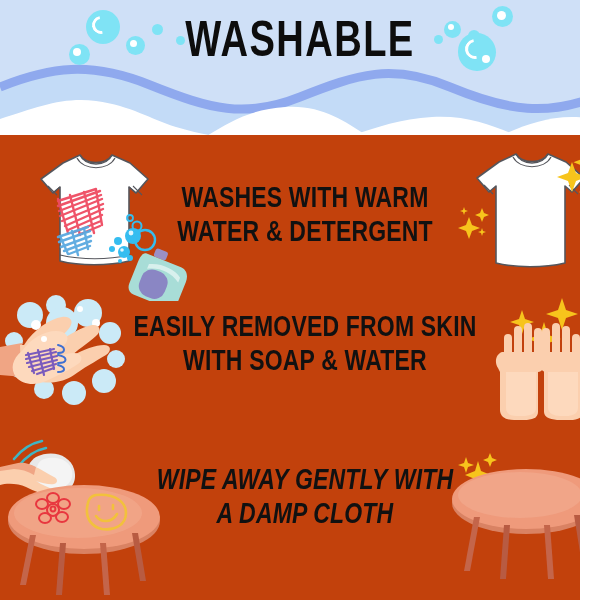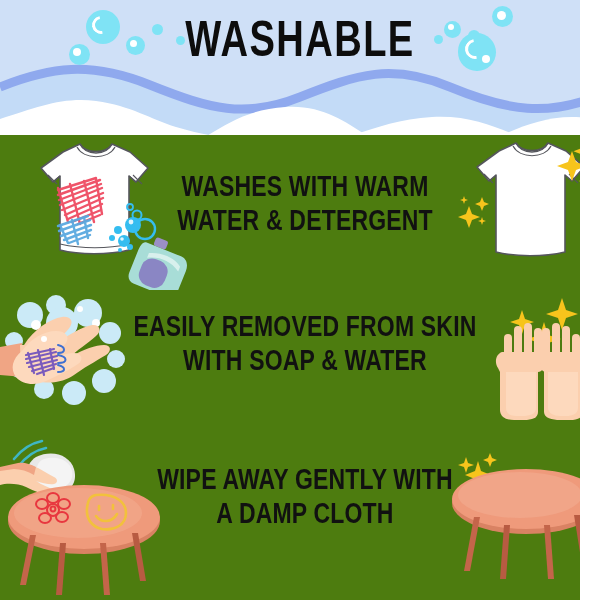--- a/index.html
+++ b/index.html
@@ -3,21 +3,21 @@
 <meta charset="utf-8">
 <style>
   * { margin:0; padding:0; box-sizing:border-box; }
   html,body { width:600px; height:600px; }
   body {
     font-family:"Liberation Sans", sans-serif;
     background:#ffffff;
     overflow:hidden;
     position:relative;
   }
-  .page { position:relative; width:580px; height:600px; background:#4d7c0f; overflow:hidden; }
+  .page { position:relative; width:580px; height:600px; background:#c2410c; overflow:hidden; }
 
   
   .header {
     position:absolute; top:0; left:0; width:600px; height:135px;
     background:#cfe0f7; overflow:hidden;
   }
   .header-waves { position:absolute; left:0; bottom:-2px; width:600px; height:80px; }
   .title {
     position:absolute; top:11px; left:0; width:600px;
     text-align:center;
@@ -98,21 +98,21 @@
       <path d="M0,30 C50,10 90,4 150,28 C210,52 245,62 300,40 C358,17 392,6 450,30 C508,54 548,60 600,38 L600,80 L0,80 Z" fill="#c3dbf7"></path>
       <path d="M0,30 C50,10 90,4 150,28 C210,52 245,62 300,40 C358,17 392,6 450,30 C508,54 548,60 600,38" fill="none" stroke="#8fa9ee" stroke-width="9"></path>
       <path d="M0,62 C38,50 62,40 96,44 C132,49 150,62 176,70 C196,76 210,79 228,80 L0,80 Z" fill="#ffffff"></path>
       <path d="M205,80 C228,66 250,52 286,50 C322,48 344,64 366,78 L372,80 Z" fill="#ffffff"></path>
       <path d="M348,80 C372,72 398,62 432,60 C470,58 496,70 520,80 Z" fill="#ffffff"></path>
       <path d="M498,80 C520,70 544,60 572,60 C586,60 594,62 600,65 L600,80 Z" fill="#ffffff"></path>
       <path d="M0,72 C40,60 70,56 104,62 C140,68 164,76 182,80 L0,80 Z" fill="#ffffff"></path>
     </svg>
   </div>
 
-  <div class="row" style="top:124px; height:160px;">
+  <div class="row" style="top:135px; height:160px;">
 
     <svg class="art" style="left:8px; top:6px;" width="185" height="160" viewBox="0 0 185 160">
 
       <path d="M55,22 L72,14 C78,24 98,24 104,14 L122,22 L140,38 L128,52 L121,46 L121,120 C100,125 72,125 52,120 L52,46 L45,52 L33,38 Z" fill="#ffffff" stroke="#55565c" stroke-width="1.6" stroke-linejoin="round"></path>
       <path d="M72,14 C78,26 98,26 104,14" fill="none" stroke="#55565c" stroke-width="1.4"></path>
       <path d="M69,17 C76,30 100,30 107,17" fill="none" stroke="#55565c" stroke-width="1.2"></path>
       <path d="M52,46 L45,52" stroke="#55565c" stroke-width="1.2" fill="none"></path>
       <path d="M121,46 L128,52" stroke="#55565c" stroke-width="1.2" fill="none"></path>
       <path d="M40,45 L49,54" stroke="#55565c" stroke-width="1.1" fill="none"></path>
       <path d="M125,45 L134,54" stroke="#55565c" stroke-width="1.1" fill="none"></path>
@@ -269,21 +269,21 @@
         <rect x="68" y="35" width="8" height="47" rx="4"></rect>
         <rect x="78" y="38" width="8" height="44" rx="4"></rect>
         <rect x="88" y="46" width="8" height="36" rx="4"></rect>
         <path d="M98,64 C104,66 106,74 102,80 L100,84 L62,84 C58,84 56,80 56,74 L56,64 Z"></path>
         <path d="M60,78 L100,78 L100,122 C100,129 94,132 86,132 L76,132 C68,132 60,130 60,124 Z"></path>
       </g>
       <path d="M64,84 L94,84 L94,120 C94,126 88,128 82,128 L76,128 C70,128 64,125 64,120 Z" fill="#fdd9bd"></path>
     </svg>
   </div>
 
-  <div class="row" style="top:435px; height:165px;">
+  <div class="row" style="top:435px; height:165px;font-style:italic;">
 
     <svg class="art" style="left:0px; top:0px;" width="170" height="165" viewBox="0 0 170 165">
 
       <g stroke="#3fb6c4" stroke-width="2.6" fill="none" stroke-linecap="round">
         <path d="M14,24 C22,14 32,8 42,6"></path>
         <path d="M18,32 C26,21 36,15 46,13"></path>
         <path d="M23,39 C31,29 41,23 50,21"></path>
       </g>
 
       <path d="M36,22 C52,14 70,20 74,34 C78,48 70,58 56,58 C42,58 30,52 28,42 C26,32 30,26 36,22 Z" fill="#e8e8e8"></path>

